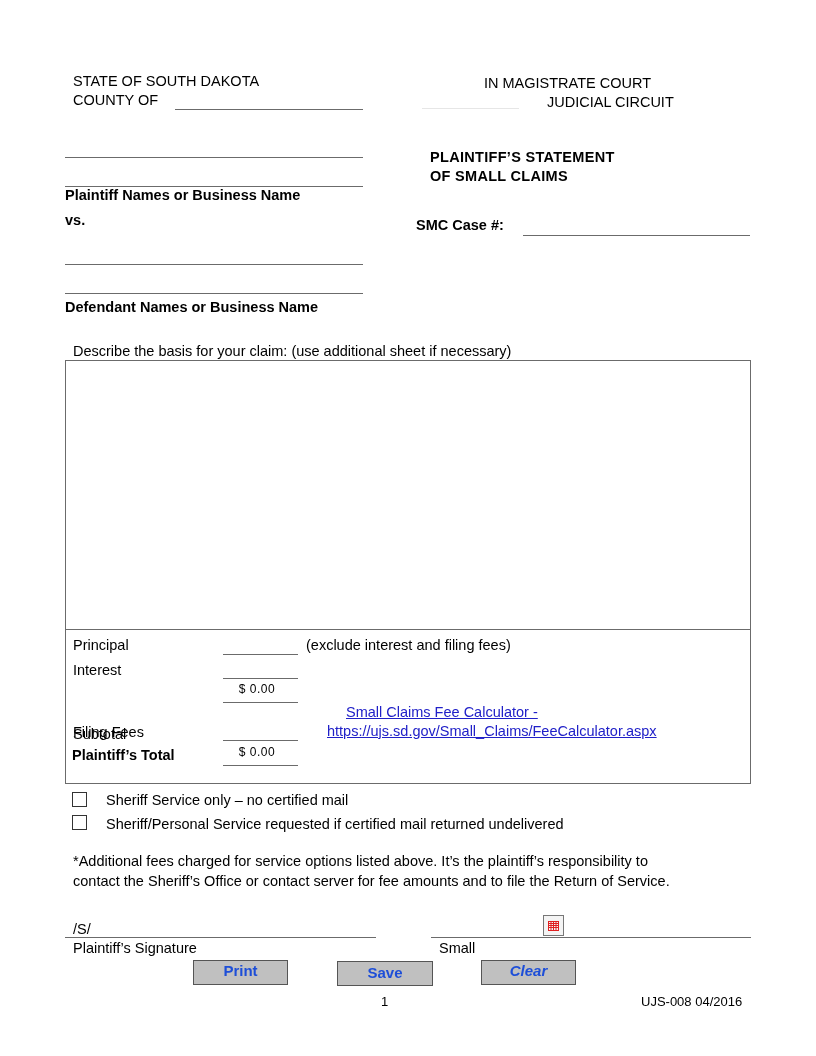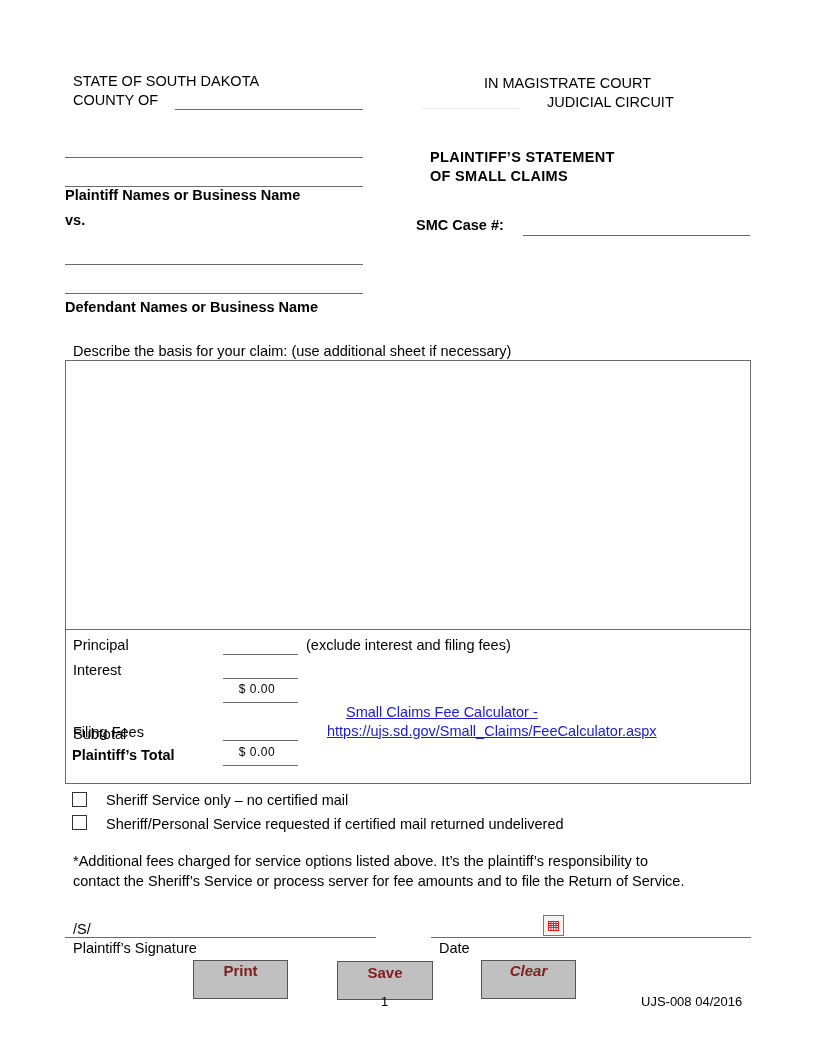--- a/index.html
+++ b/index.html
@@ -14,23 +14,23 @@
     .claim-box { position: absolute; left: 65px; top: 360px; width: 686px; height: 424px;
                  border: 1px solid #6b6b6b; box-sizing: border-box; }
     .claim-divider { position: absolute; left: 65px; top: 629px; width: 686px; border-top: 1px solid #6b6b6b; }
     .claim-text { position: absolute; left: 70px; top: 364px; width: 676px; height: 260px;
                   border: none; resize: none; background: transparent; outline: none;
                   font-family: "Liberation Sans", sans-serif; font-size: 13px; }
     .money { position: absolute; width: 74px; text-align: center; font-size: 12px;
              font-family: "Liberation Sans", sans-serif; letter-spacing: 0.5px; }
     .link { color: #1a0dab; color: #2020c8; text-decoration: underline; font-size: 14.5px; cursor: pointer; }
     .checkbox { position: absolute; width: 15px; height: 15px; border: 1px solid #333; background: #fff; box-sizing: border-box; cursor: pointer; }
-    .btn { position: absolute; height: 39px; background: #c0c0c0; border: 1px solid #555;
+    .btn { position: absolute; height: 25px; background: #c0c0c0; border: 1px solid #555;
            box-sizing: border-box; font-family: "Liberation Sans", sans-serif; font-weight: bold;
-           font-size: 15px; text-align: center; line-height: 20px; cursor: pointer; color: #7f1d1d; }
+           font-size: 15px; text-align: center; line-height: 20px; cursor: pointer; color: #1d4ed8; }
     .cal-icon { position: absolute; left: 543px; top: 915px; width: 21px; height: 21px;
                 border: 1px solid #777; background: #f4f4f4; box-sizing: border-box; cursor: pointer; }
   </style>
 </head>
 <body>
 
 <div class="abs" style="left:73px; top:73px;">STATE OF SOUTH DAKOTA</div>
 <div class="abs" style="left:73px; top:92px;">COUNTY OF</div>
 <input class="field" type="text" style="left: 176px; top: 92px; width: 186px; height: 17px;" value="">
 <div class="line" style="left:175px; top:109px; width:188px;"></div>
@@ -91,29 +91,29 @@
 <div class="abs" style="left:327px; top:723px;">
   <span class="link">https://ujs.sd.gov/Small_Claims/FeeCalculator.aspx</span>
 </div>
 
 <div class="checkbox" style="left:72px; top:792px;"></div>
 <div class="abs" style="left:106px; top:792px;">Sheriff Service only – no certified mail</div>
 <div class="checkbox" style="left:72px; top:815px;"></div>
 <div class="abs" style="left:106px; top:816px;">Sheriff/Personal Service requested if certified mail returned undelivered</div>
 
 <div class="abs" style="left:73px; top:853px;">*Additional fees charged for service options listed above.  It’s the plaintiff’s responsibility to</div>
-<div class="abs" style="left:73px; top:873px;">contact the Sheriff’s Service or process server for fee amounts and to file the Return of Service.</div>
+<div class="abs" style="left:73px; top:873px;">contact the Sheriff’s Office or contact server for fee amounts and to file the Return of Service.</div>
 
 <input class="field" type="text" style="left: 73px; top: 920px; width: 300px; height: 17px; font-size: 14.5px;" value="/S/">
 <div class="line" style="left:65px; top:937px; width:311px;"></div>
 <div class="abs" style="left:73px; top:940px;text-align:center;">Plaintiff’s Signature</div>
 
 <input class="field" type="text" style="left: 433px; top: 920px; width: 105px; height: 17px;" value="">
 <div class="line" style="left:431px; top:937px; width:320px;"></div>
-<div class="abs" style="left:439px; top:940px;">Date</div>
+<div class="abs" style="left:439px; top:940px;">Small</div>
 <div class="cal-icon">
   <svg width="19" height="19" viewBox="0 0 19 19" style="display:block;">
     <g stroke="#e02020" stroke-width="1" fill="none">
       <rect x="4.5" y="5.5" width="10" height="9"></rect>
       <line x1="4.5" y1="7.5" x2="14.5" y2="7.5"></line>
       <line x1="4.5" y1="9.5" x2="14.5" y2="9.5"></line>
       <line x1="4.5" y1="11.5" x2="14.5" y2="11.5"></line>
       <line x1="7" y1="5.5" x2="7" y2="14.5"></line>
       <line x1="9.5" y1="5.5" x2="9.5" y2="14.5"></line>
       <line x1="12" y1="5.5" x2="12" y2="14.5"></line>

